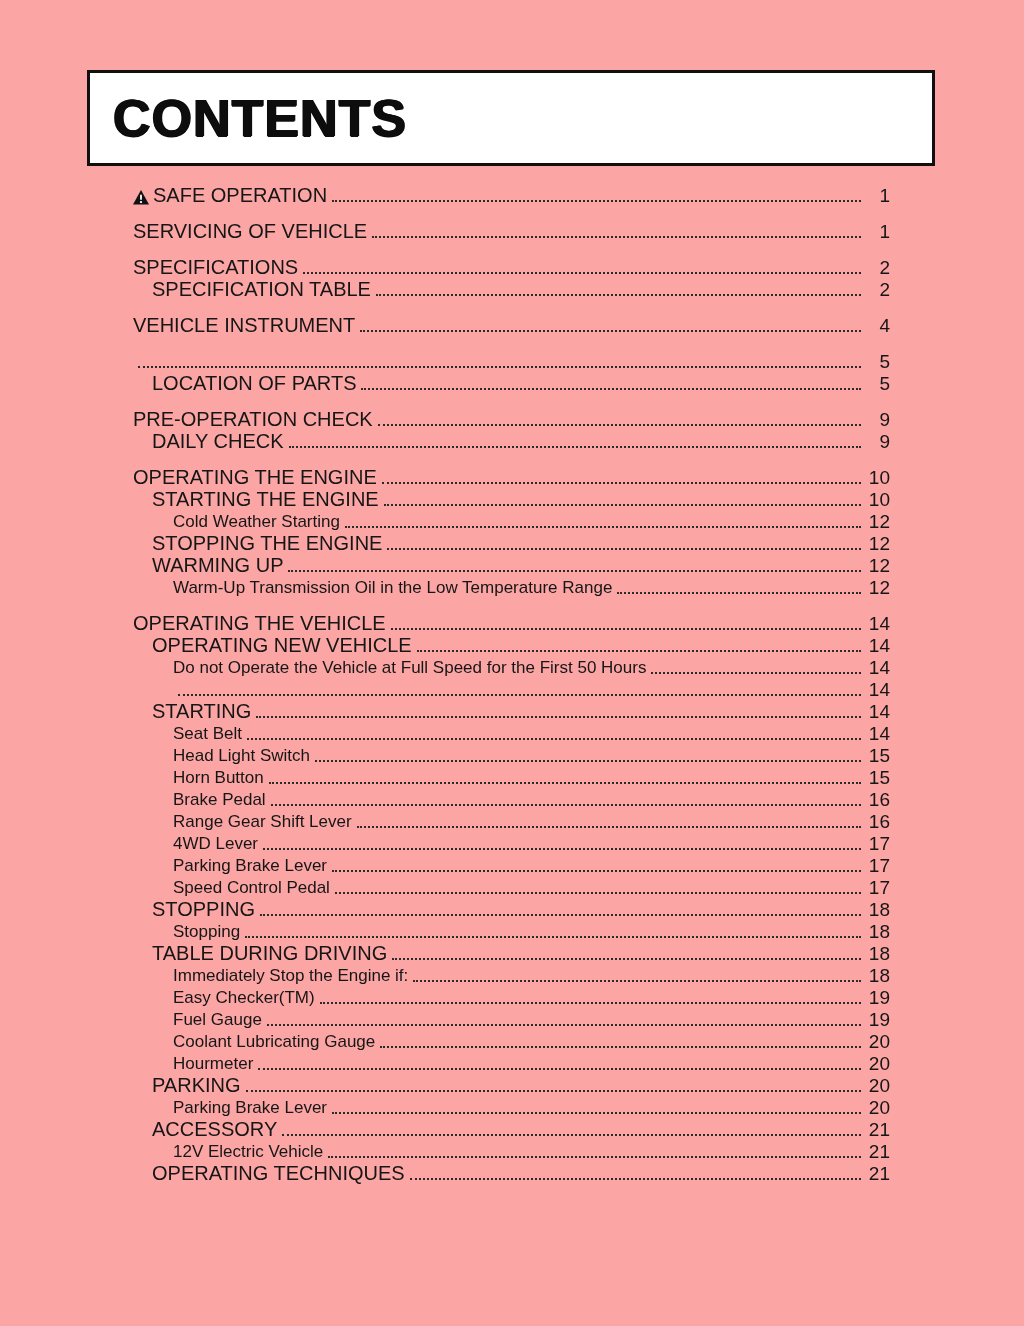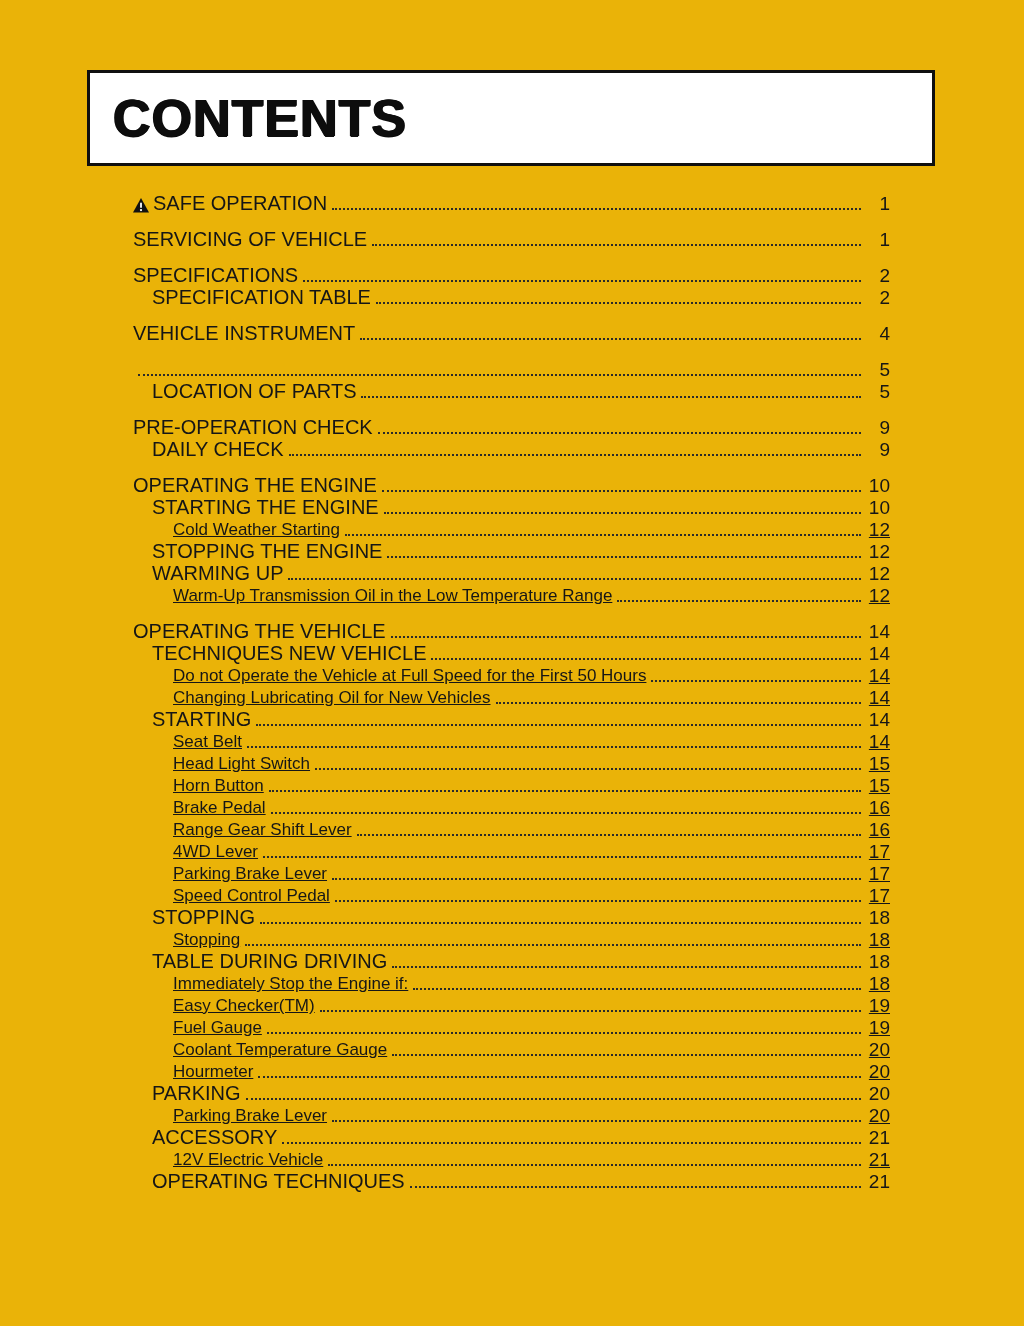--- a/index.html
+++ b/index.html
@@ -1,19 +1,19 @@
 <!DOCTYPE html>
 <html><head>
 <meta charset="utf-8">
 <style>
   html,body{margin:0;padding:0;background:#e8e8e8;}
   .page{
     position:relative;
     width:1024px;height:1326px;
-    background:#eab308;
+    background:#fca5a5;
     font-family:"Liberation Sans","DejaVu Sans",sans-serif;
     color:#161616;
     overflow:hidden;
     margin:0 auto;
   }
   .title-box{
     position:absolute;
     left:87px;top:70px;
     width:842px;height:90px;
     border:3px solid #101010;
@@ -26,33 +26,33 @@
     font-weight:bold;
     letter-spacing:1px;
     padding-left:23px;
     color:#0d0d0d;
     
     text-shadow:0.9px 0 0 currentColor,-0.9px 0 0 currentColor,0 0.5px 0 currentColor;
   }
   .toc{
     position:absolute;
     left:133px;
-    top:192px;
+    top:184px;
     right:134px;
   }
   .toc-row{
     display:flex;
     align-items:flex-end;
     height:22px;
     font-size:20px;
     line-height:21px;
     white-space:nowrap;
   }
   .toc-row.level-2{padding-left:19px;}
-  .toc-row.level-3{padding-left:40px;font-size:17px;text-decoration:underline;}
+  .toc-row.level-3{padding-left:40px;font-size:17px;}
   .toc-row.gap{margin-top:14px;}
   .toc-row .label{flex:0 0 auto;}
   .toc-row .leader{
     flex:1 1 auto;
     border-bottom:2px dotted #2a2a2a;
     margin:0 3px 4px 5px;
     min-width:20px;
   }
   .toc-row .pagenum{
     flex:0 0 auto;
@@ -156,31 +156,30 @@
         <span class="label">Warm-Up Transmission Oil in the Low Temperature Range</span>
         <span class="leader"></span>
         <span class="pagenum">12</span>
       </div>
       <div class="toc-row level-1 gap">
         <span class="label">OPERATING THE VEHICLE</span>
         <span class="leader"></span>
         <span class="pagenum">14</span>
       </div>
       <div class="toc-row level-2">
-        <span class="label">TECHNIQUES NEW VEHICLE</span>
+        <span class="label">OPERATING NEW VEHICLE</span>
         <span class="leader"></span>
         <span class="pagenum">14</span>
       </div>
       <div class="toc-row level-3">
         <span class="label">Do not Operate the Vehicle at Full Speed for the First 50 Hours</span>
         <span class="leader"></span>
         <span class="pagenum">14</span>
       </div>
       <div class="toc-row level-3">
-        <span class="label">Changing Lubricating Oil for New Vehicles</span>
         <span class="leader"></span>
         <span class="pagenum">14</span>
       </div>
       <div class="toc-row level-2">
         <span class="label">STARTING</span>
         <span class="leader"></span>
         <span class="pagenum">14</span>
       </div>
       <div class="toc-row level-3">
         <span class="label">Seat Belt</span>
@@ -246,21 +245,21 @@
         <span class="label">Easy Checker(TM)</span>
         <span class="leader"></span>
         <span class="pagenum">19</span>
       </div>
       <div class="toc-row level-3">
         <span class="label">Fuel Gauge</span>
         <span class="leader"></span>
         <span class="pagenum">19</span>
       </div>
       <div class="toc-row level-3">
-        <span class="label">Coolant Temperature Gauge</span>
+        <span class="label">Coolant Lubricating Gauge</span>
         <span class="leader"></span>
         <span class="pagenum">20</span>
       </div>
       <div class="toc-row level-3">
         <span class="label">Hourmeter</span>
         <span class="leader"></span>
         <span class="pagenum">20</span>
       </div>
       <div class="toc-row level-2">
         <span class="label">PARKING</span>

